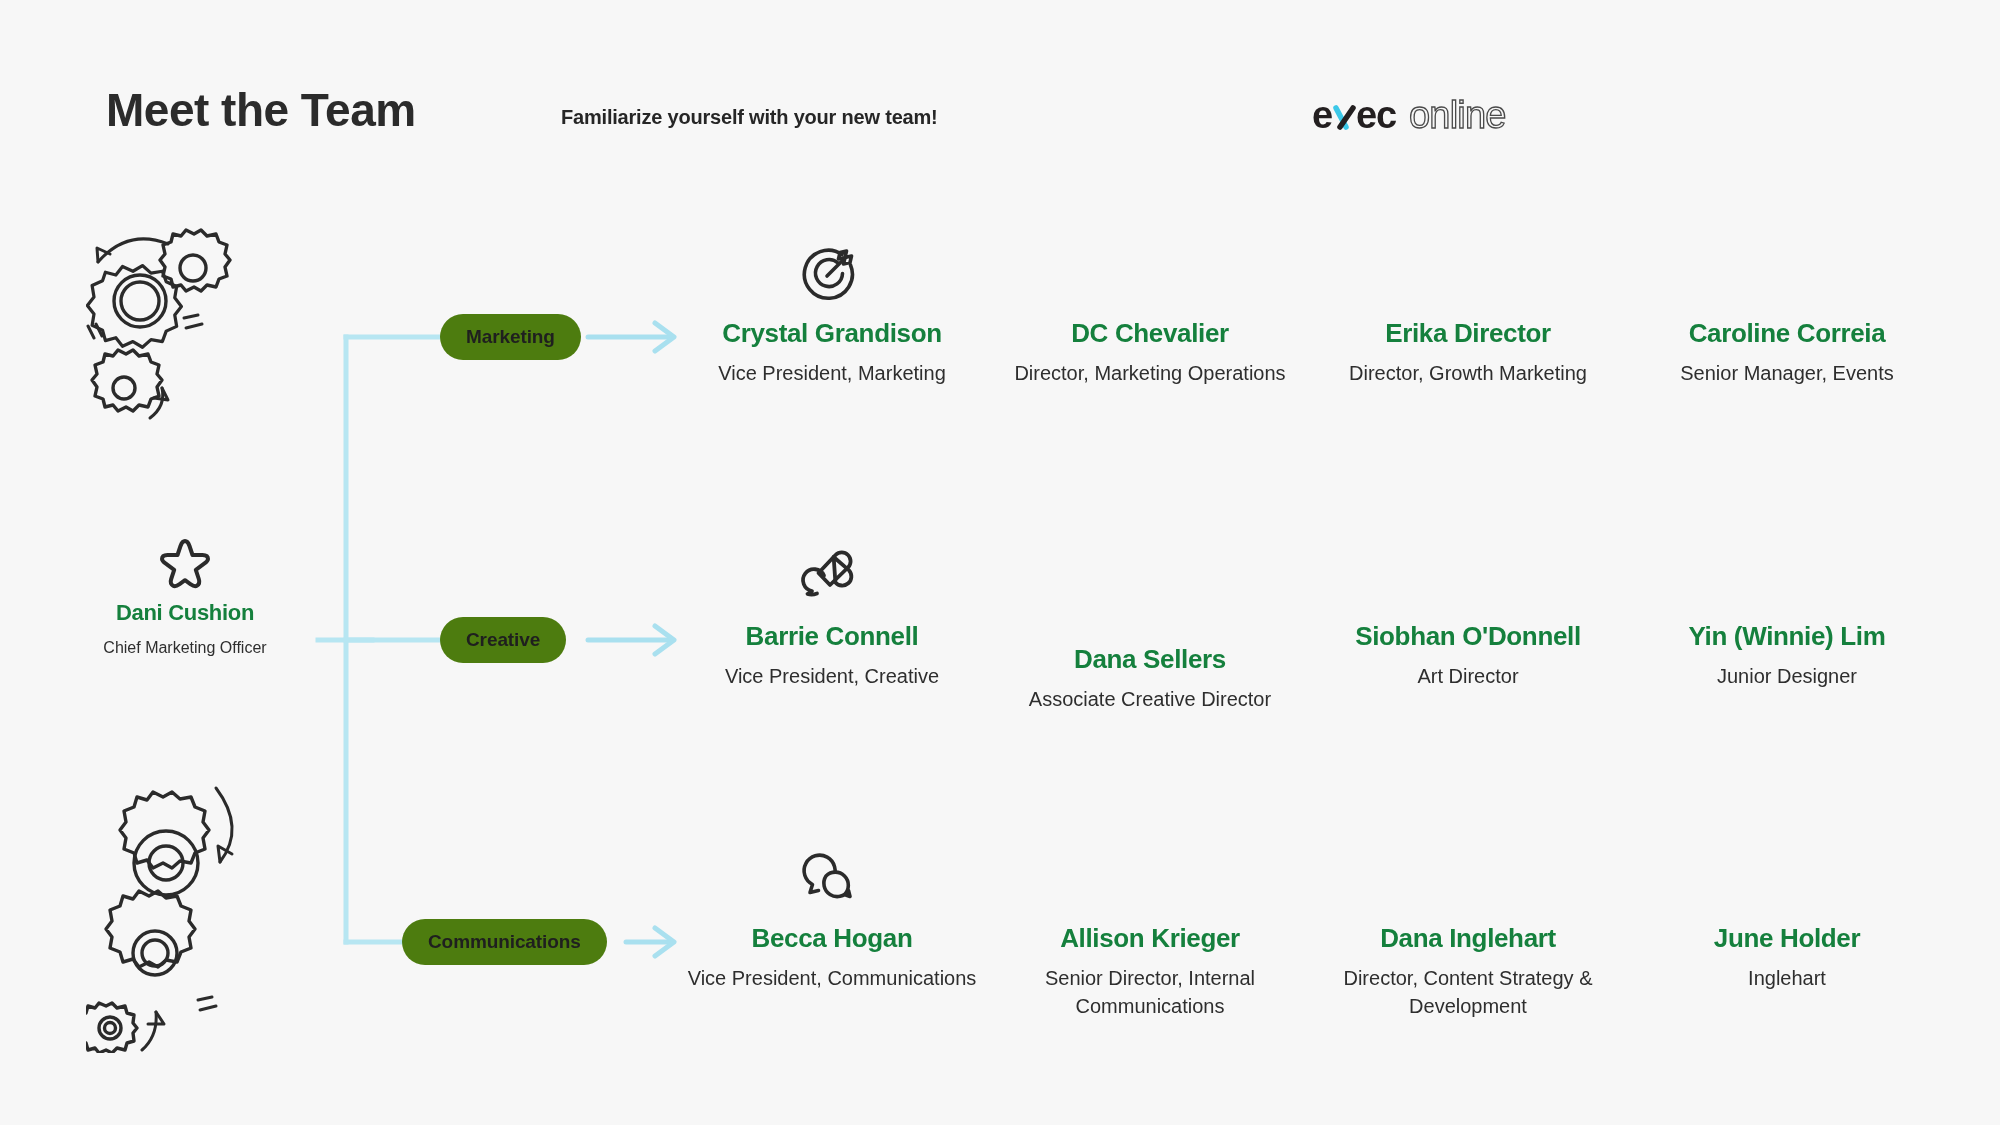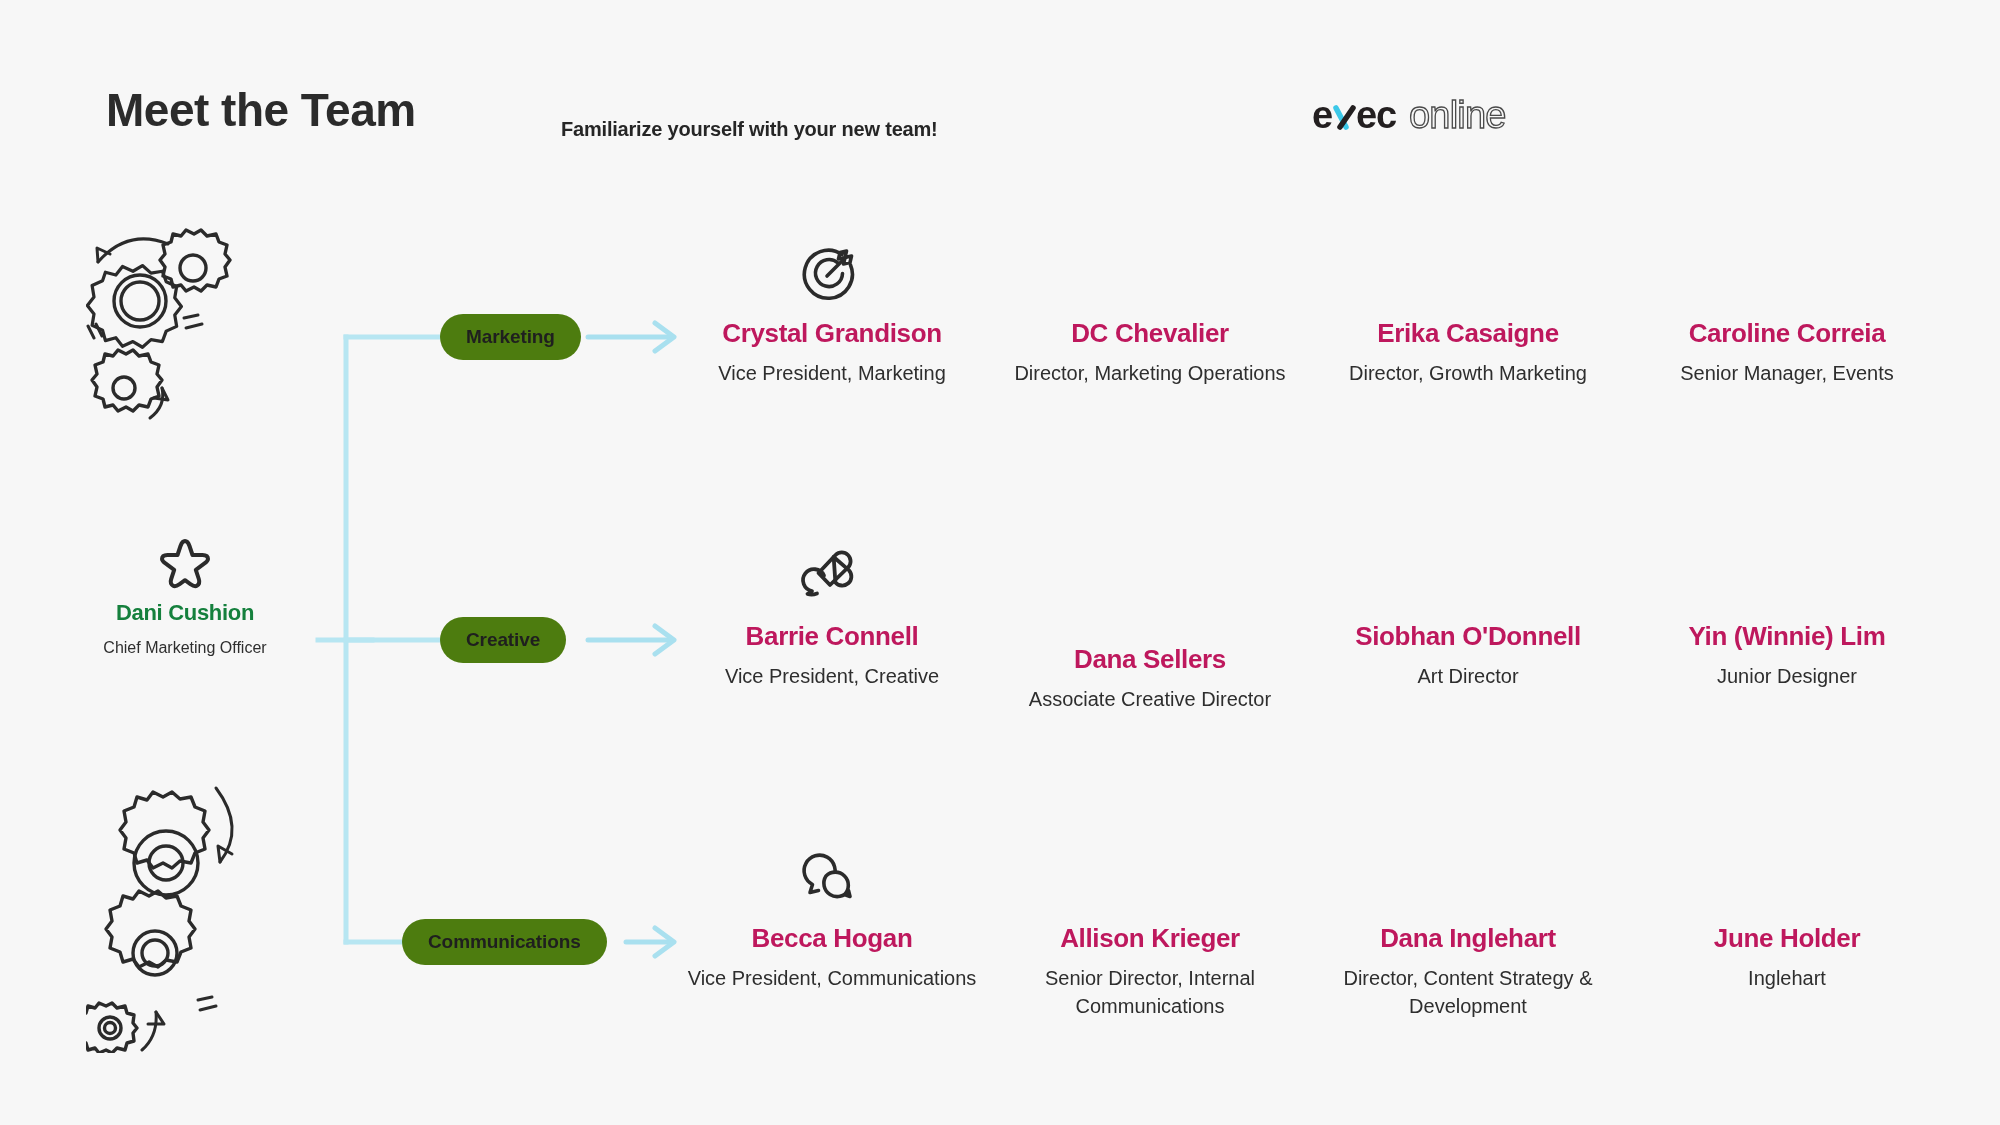--- a/index.html
+++ b/index.html
@@ -30,21 +30,20 @@
     line-height: 1.1;
   }
   .subtitle {
     position: absolute;
     left: 561px;
     top: 106px;
     font-size: 20px;
     font-weight: 700;
     color: #262626;
     letter-spacing: -0.2px;
-    margin-top: 12px;
   }
 
   
   .logo {
     position: absolute;
     right: 86px;
     top: 94px;
     height: 46px;
     display: flex;
     align-items: center;
@@ -121,21 +120,21 @@
 
   
   .member {
     position: absolute;
     width: 300px;
     text-align: center;
   }
   .member-name {
     font-size: 26px;
     font-weight: 700;
-    color: #be185d;
+    color: #15803d;
     letter-spacing: -0.35px;
     line-height: 1.2;
     white-space: nowrap;
   }
   .member-role {
     margin-top: 11px;
     font-size: 20px;
     font-weight: 400;
     color: #2e2e2e;
     line-height: 1.38;
@@ -273,21 +272,21 @@
 
   <div class="member" style="left: 682px; top: 318px;">
     <div class="member-name">Crystal Grandison</div>
     <div class="member-role">Vice President, Marketing</div>
   </div>
   <div class="member" style="left: 1000px; top: 318px;">
     <div class="member-name">DC Chevalier</div>
     <div class="member-role">Director, Marketing Operations</div>
   </div>
   <div class="member" style="left: 1318px; top: 318px;">
-    <div class="member-name">Erika Casaigne</div>
+    <div class="member-name">Erika Director</div>
     <div class="member-role">Director, Growth Marketing</div>
   </div>
   <div class="member" style="left: 1637px; top: 318px;">
     <div class="member-name">Caroline Correia</div>
     <div class="member-role">Senior Manager, Events</div>
   </div>
 
   <div class="row-icon" style="left: 795px; top: 540px;">
     <svg width="62" height="62" viewBox="0 0 62 62">
       <g fill="none" stroke="#2b2b2b" stroke-width="3.8" stroke-linecap="round" stroke-linejoin="round">

